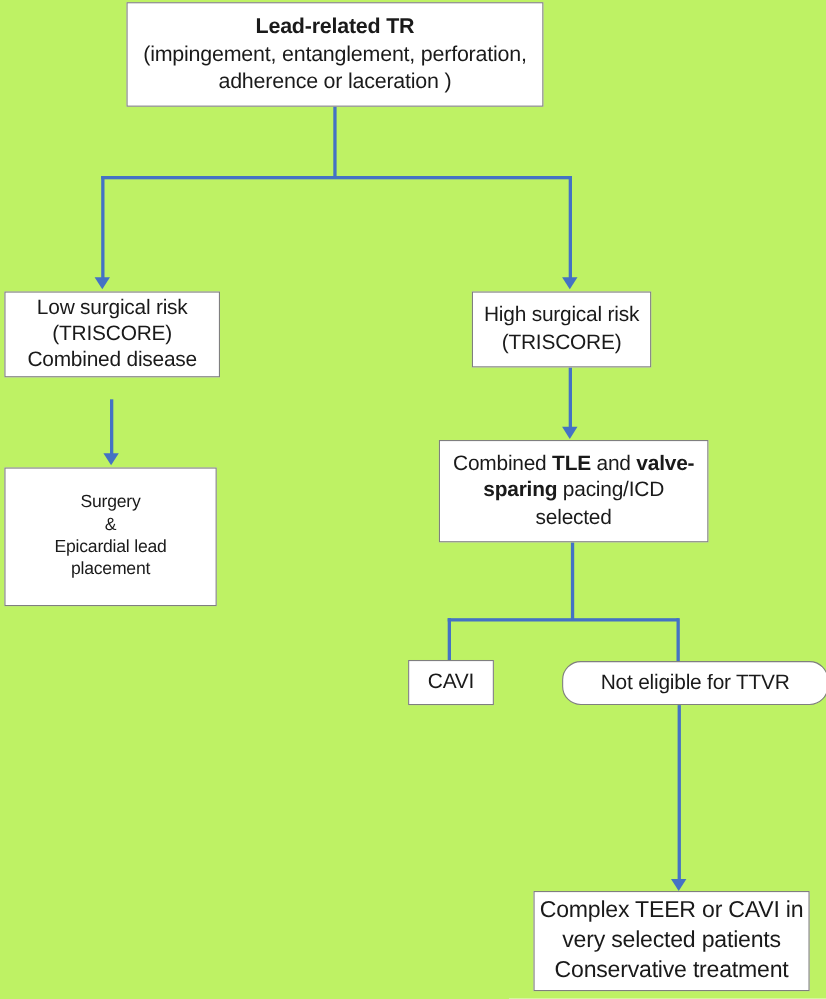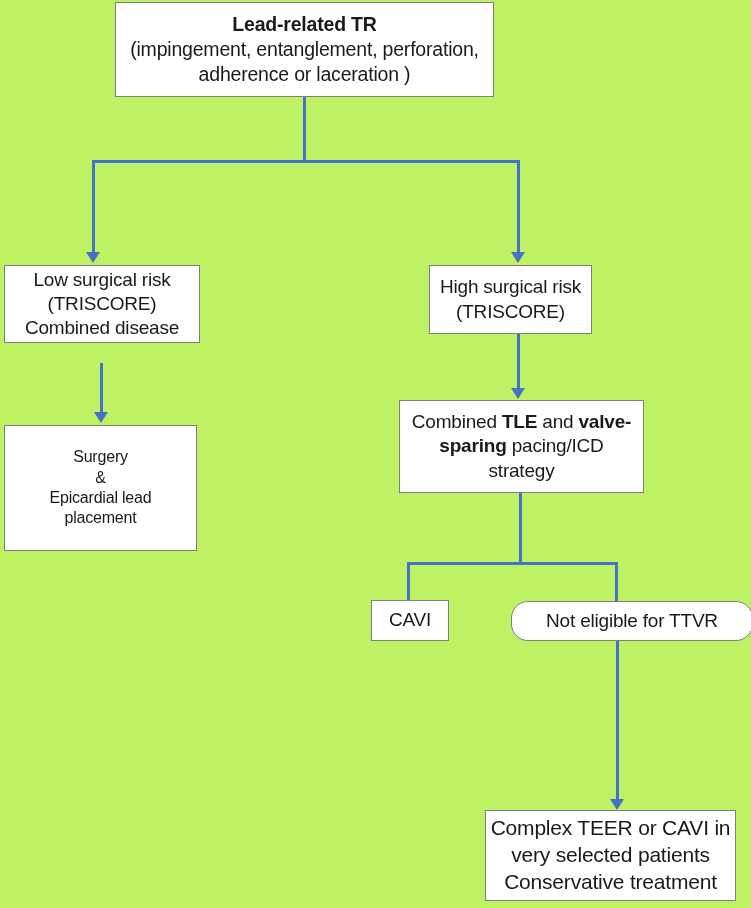--- a/index.html
+++ b/index.html
@@ -108,21 +108,21 @@
 Epicardial lead
 placement</span>
   </div>
 
   <div class="node node-high">
     <span class="txt">High surgical risk
 (TRISCORE)</span>
   </div>
 
   <div class="node node-consider">
-    <span class="txt"><span>Combined </span><b>TLE</b><span> and </span><b>valve-sparing</b><span> pacing/ICD strategy</span></span>
+    <span class="txt"><span>Combined </span><b>TLE</b><span> and </span><b>valve-sparing</b><span> pacing/ICD selected</span></span>
   </div>
 
   <div class="node node-ttvr">
     <span class="txt">CAVI</span>
   </div>
 
   <div class="node node-noteligible">
     <span class="txt">Not eligible for TTVR</span>
   </div>
 

